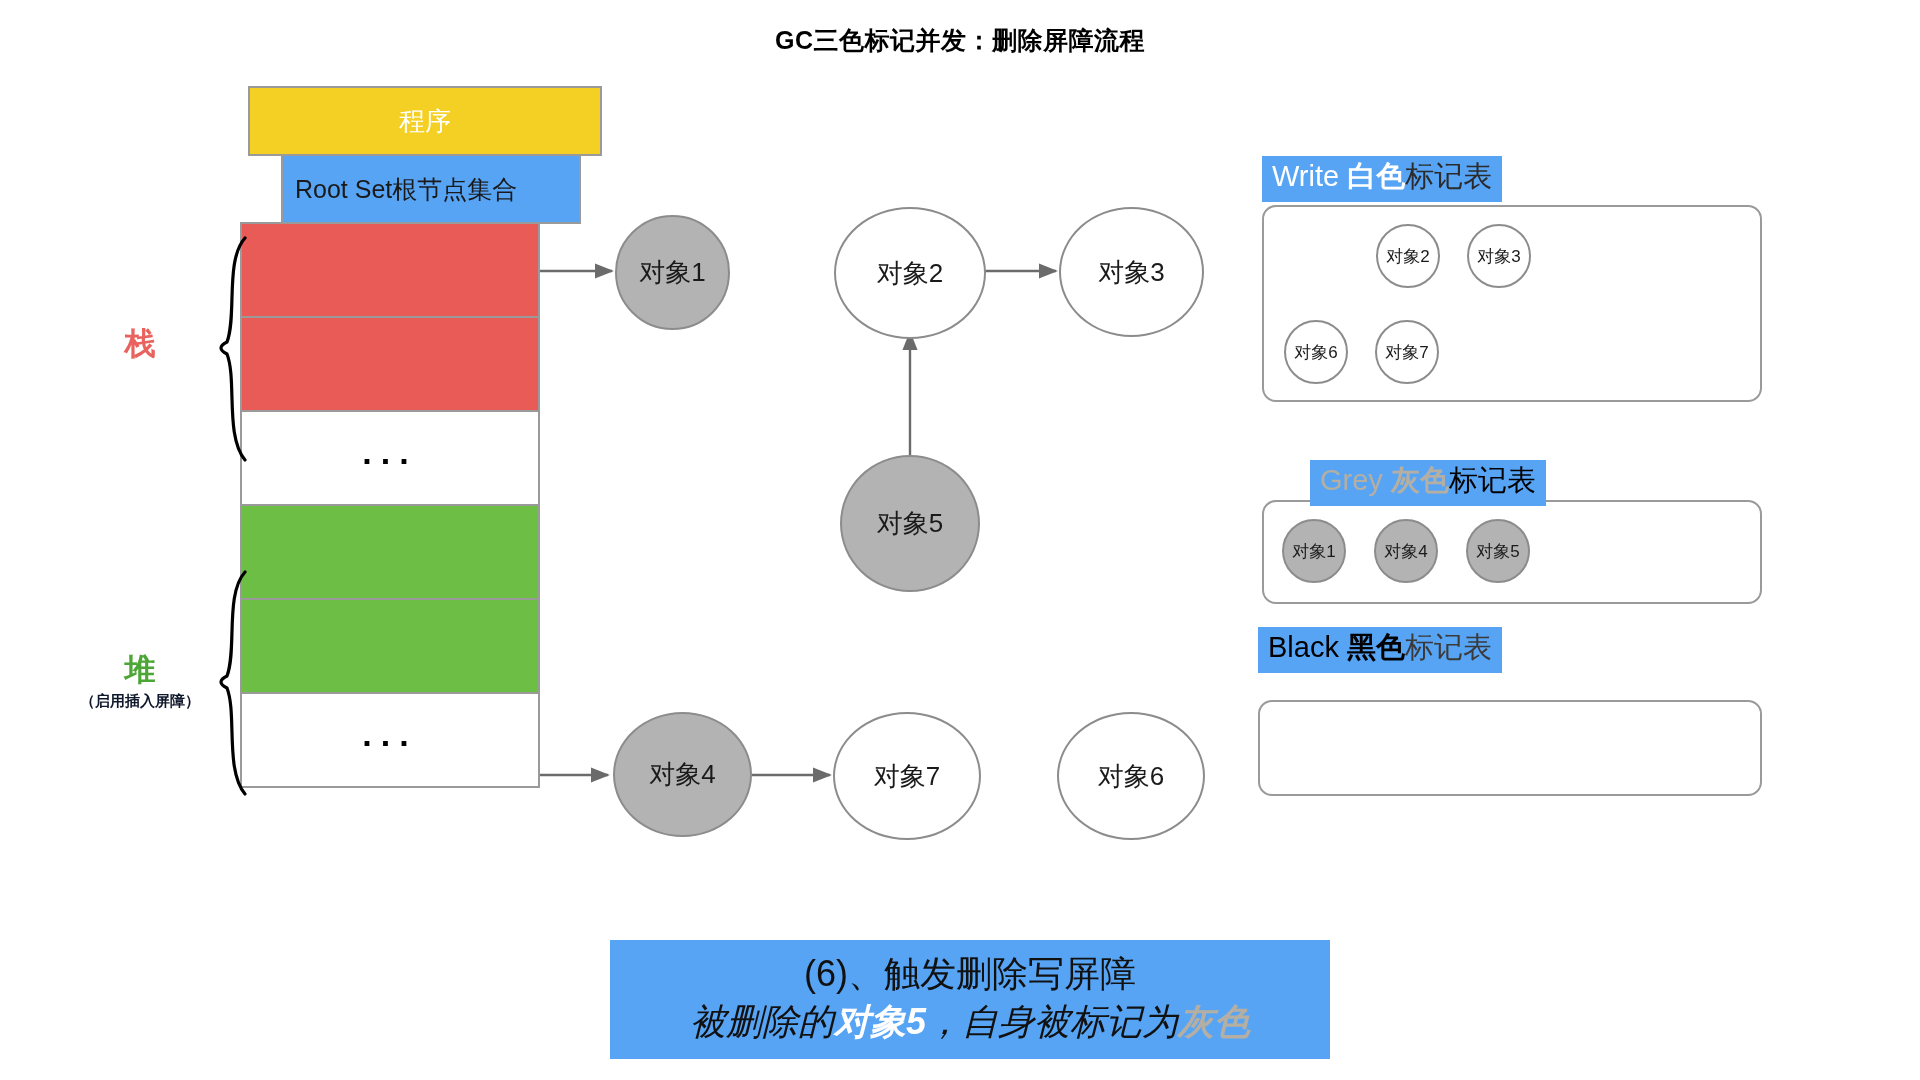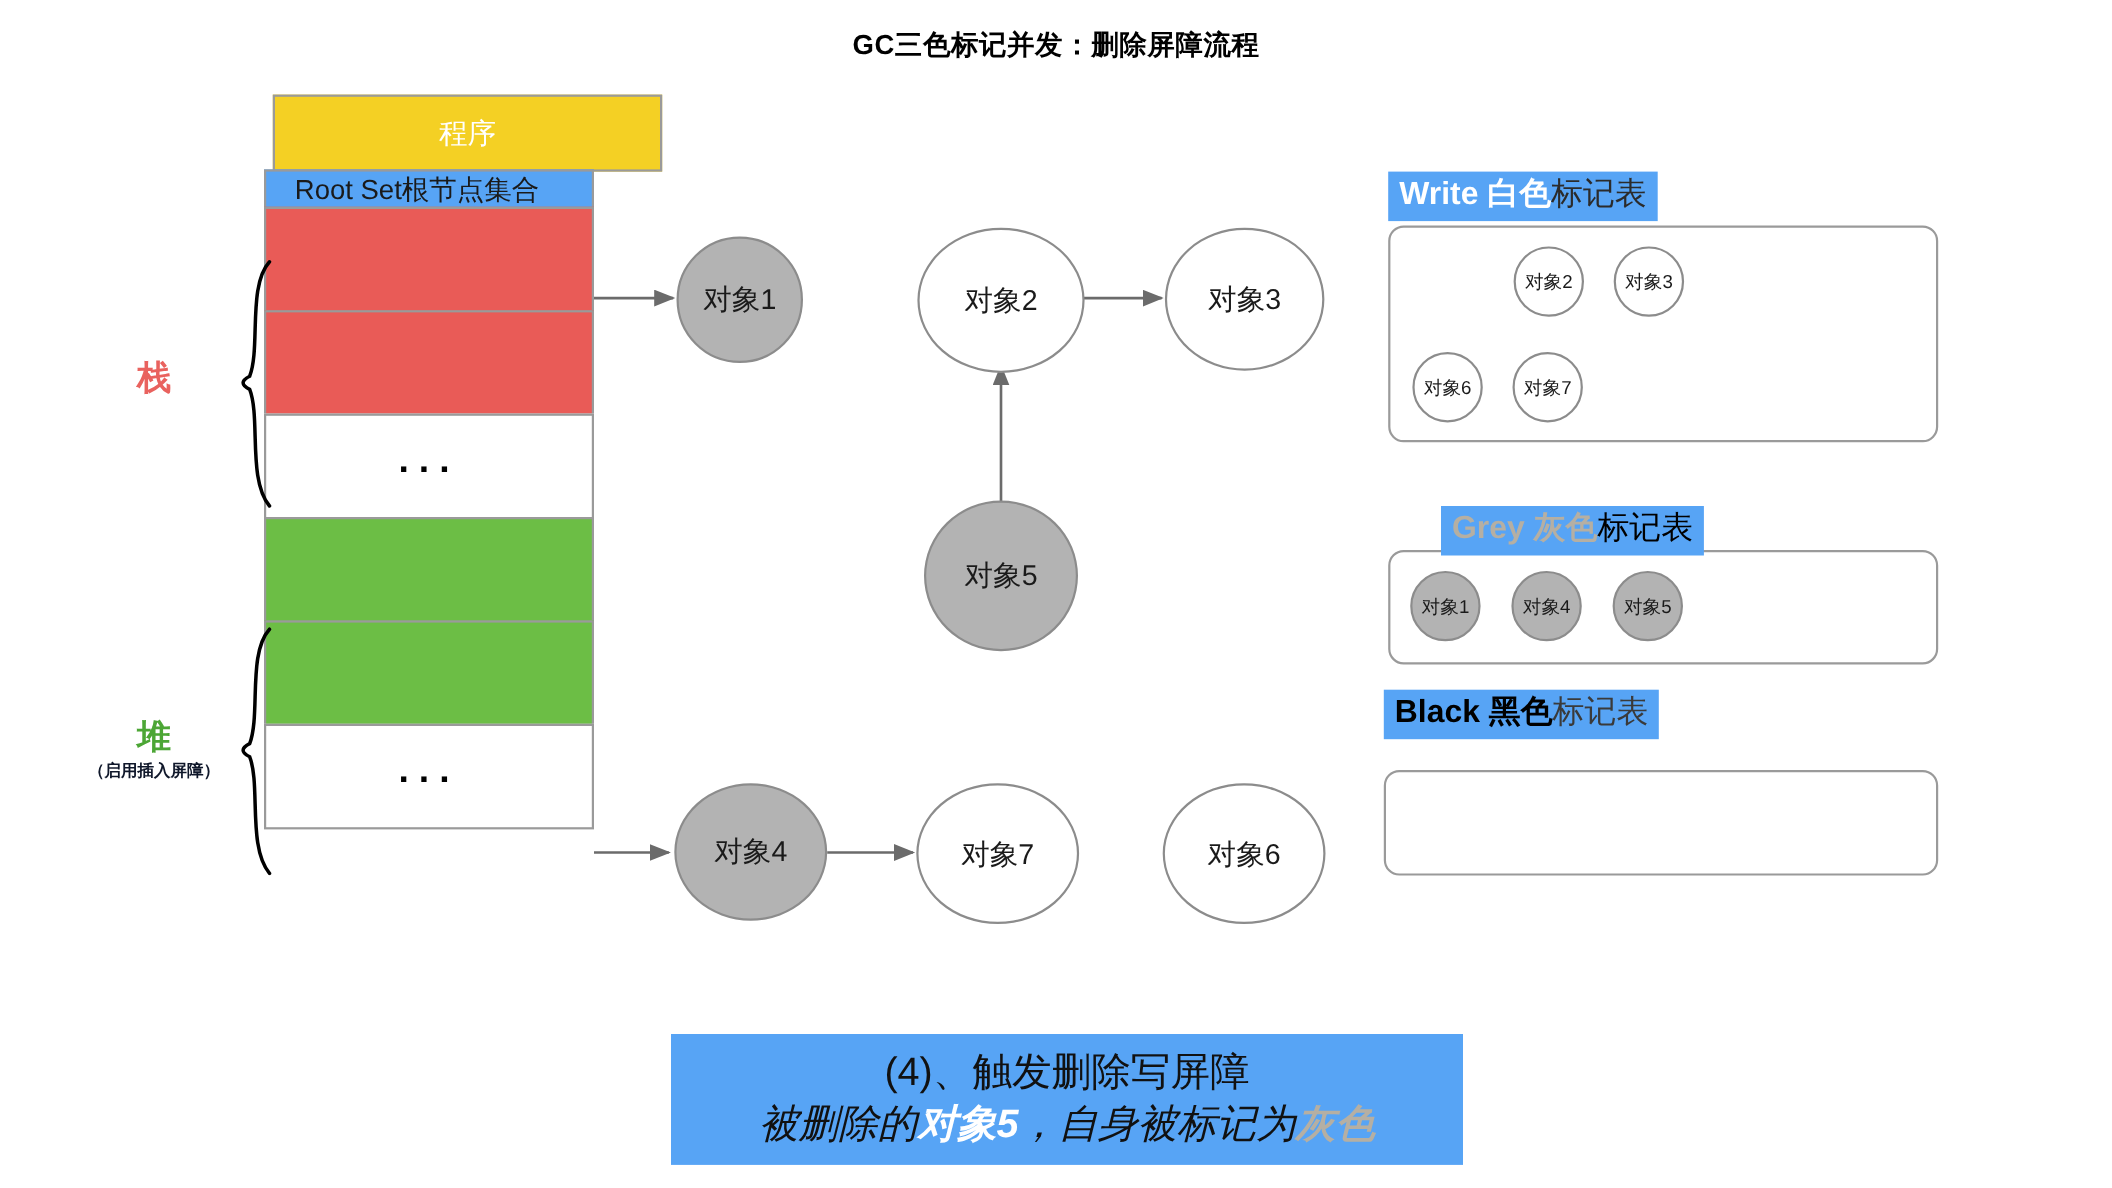--- a/index.html
+++ b/index.html
@@ -47,28 +47,29 @@
     background: #F4D024;
     color: #ffffff;
     font-size: 26px;
     display: flex;
     align-items: center;
     justify-content: center;
     width: 354px;
     margin-left: 8px;
   }
   .mem-rootset {
-    height: 36px;
+    height: 70px;
     background: #57A4F5;
     color: #1a1a1a;
     font-size: 25px;
     display: flex;
     align-items: center;
-    padding-left: 26px;
+    padding-left: 12px;
     width: 300px;
+    margin-left: 41px;
   }
   .mem-red   { height: 96px; background: #E95B57; }
   .mem-green { height: 96px; background: #6CBE45; }
   .mem-empty {
     height: 96px;
     background: #ffffff;
     display: flex;
     align-items: center;
     justify-content: center;
   }
@@ -140,21 +141,21 @@
   .mark-header {
     position: absolute;
     background: #57A4F5;
     font-size: 29px;
     font-weight: bold;
     padding: 3px 10px 6px 10px;
     white-space: nowrap;
     line-height: 1.18;
     z-index: 3;
   }
-  .mark-header .en  { font-weight: bold; }
+  .mark-header .en  { font-weight: normal; }
   .mark-header .cn1 { font-weight: bold; }
   .mark-header .cn2 { font-weight: normal; font-family: Liberation Mono, monospace; }
   .hdr-white .en, .hdr-white .cn1 { color: #ffffff; }
   .hdr-white .cn2 { color: #2b2b2b; }
   .hdr-grey .en, .hdr-grey .cn1 { color: #B5AFA3; }
   .hdr-grey .cn2 { color: #000000; }
   .hdr-black .en, .hdr-black .cn1 { color: #000000; }
   .hdr-black .cn2 { color: #3a3a3a; }
 
   .mark-body {
@@ -283,15 +284,15 @@
 </div>
 
 <div class="mark-table">
   <div class="mark-header hdr-black" style="left:1258px; top:627px;">
     <span class="en">Black </span><span class="cn1">黑色</span><span class="cn2">标记表</span>
   </div>
   <div class="mark-body" style="left:1258px; top:700px; width:504px; height:96px;"></div>
 </div>
 
 <div id="caption">
-  <span class="line1">(4)、触发删除写屏障</span>
+  <span class="line1">(6)、触发删除写屏障</span>
   <span class="line2"><span>被删除的</span><span class="hl-white">对象5</span><span>，自身被标记为</span><span class="hl-grey">灰色</span></span>
 </div>
 
 </body></html>

